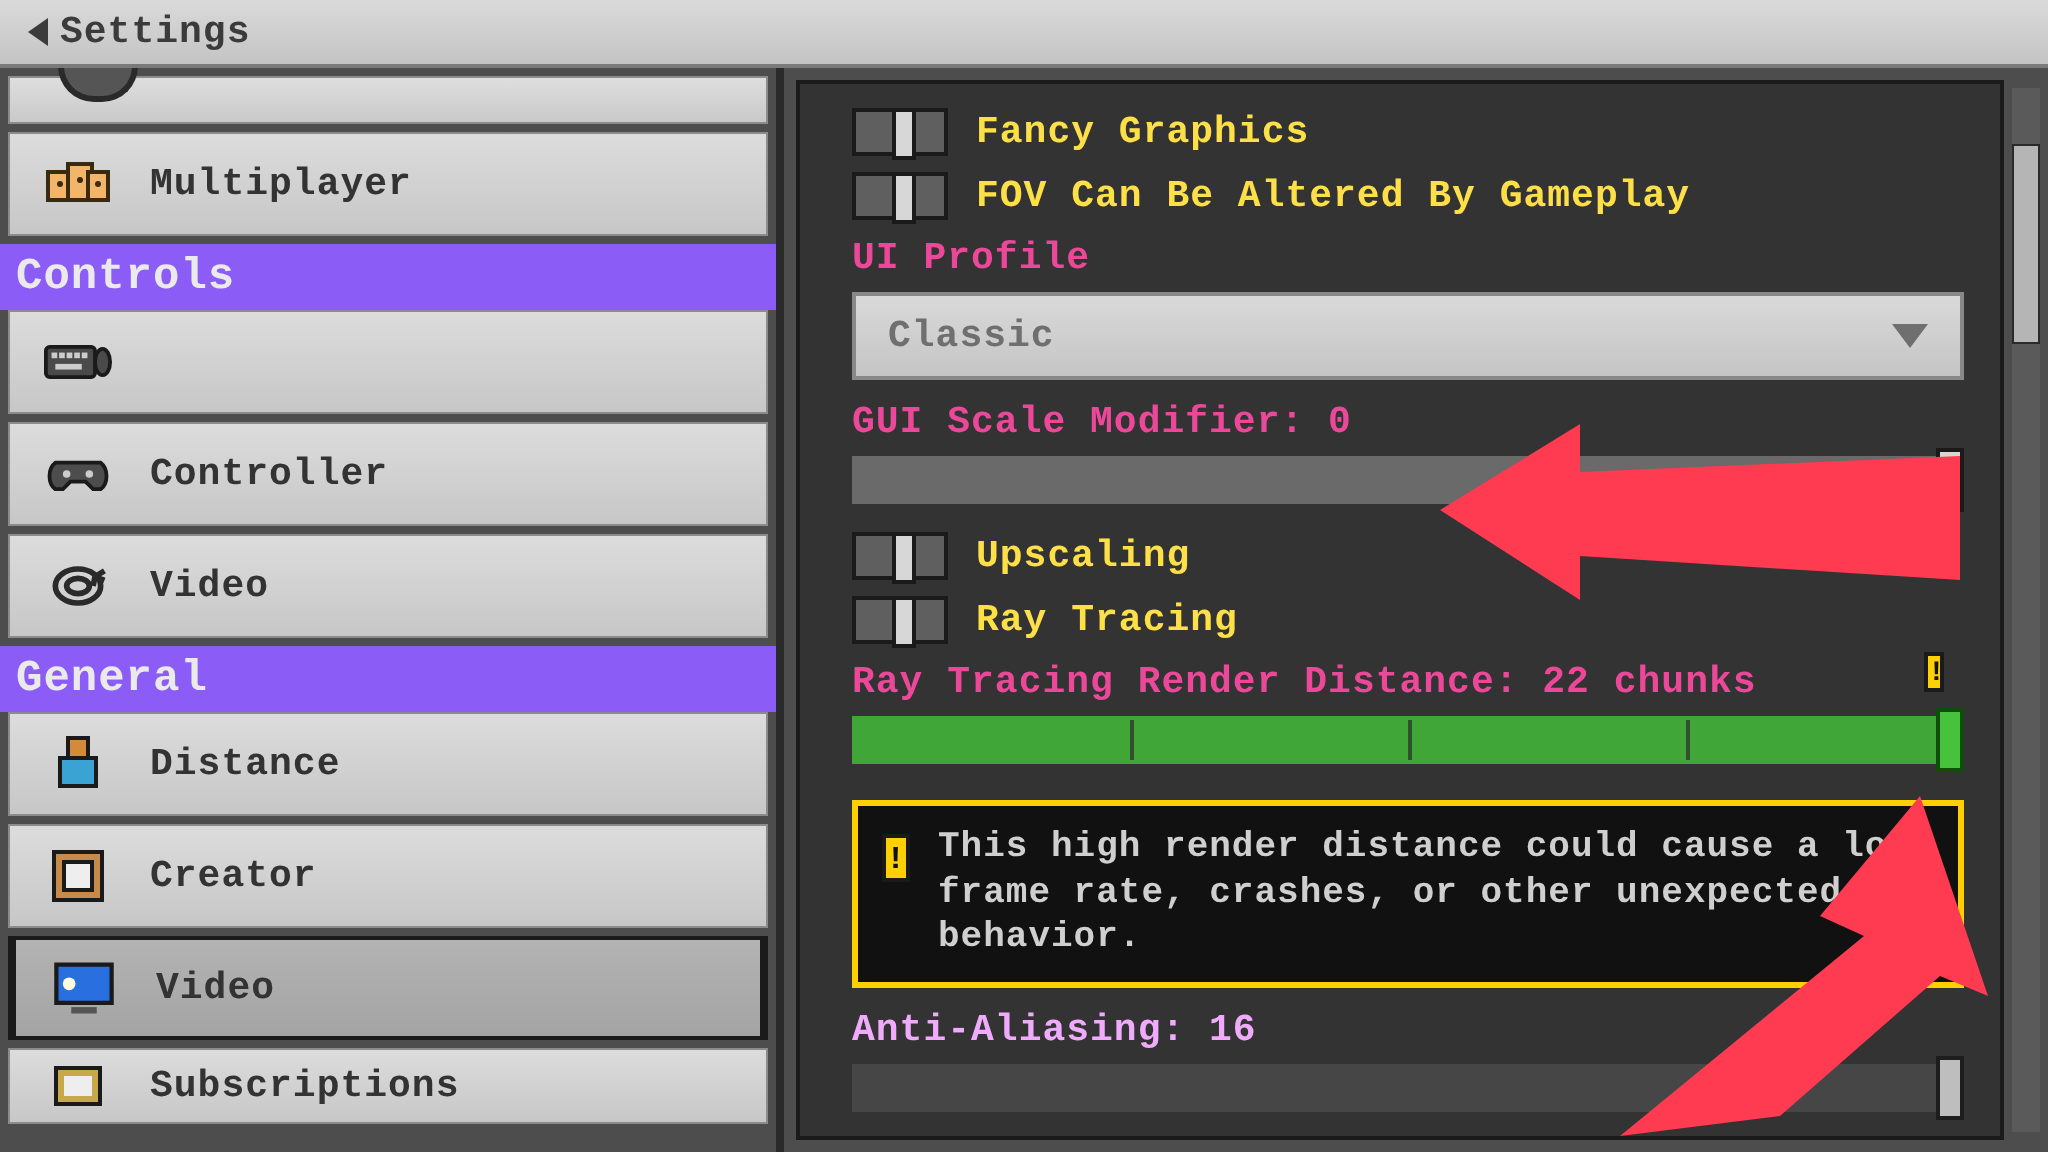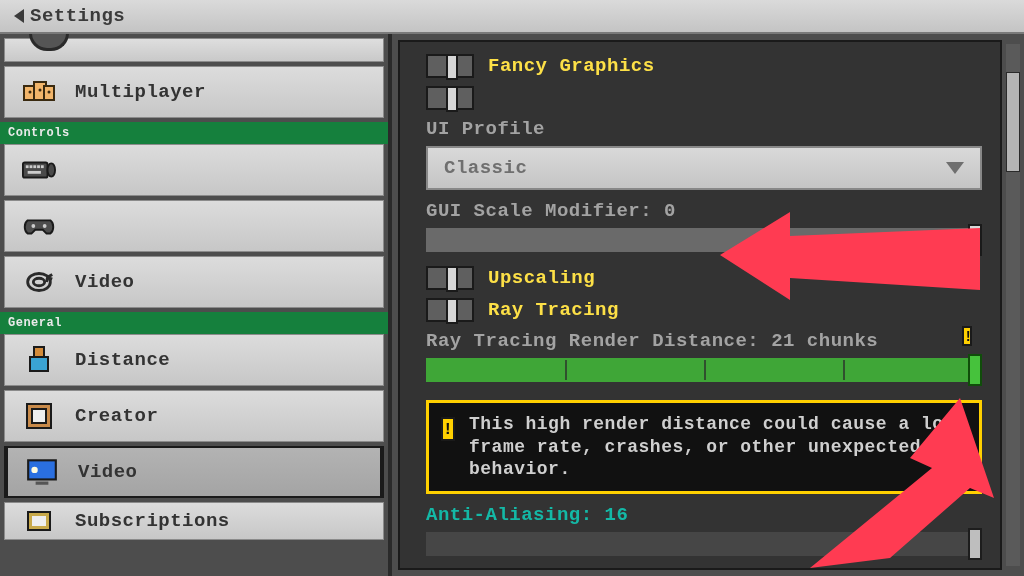--- a/index.html
+++ b/index.html
@@ -49,24 +49,24 @@
 
   
   .sidebar {
     position: absolute;
     top: 34px; left: 0;
     width: 388px; height: 542px;
     background: #4d4d4d;
     overflow: hidden;
   }
   .section-header {
-    background: #15803d;
+    background: #8b5cf6;
     color: #eaeaea;
     padding: 4px 8px;
-    font-size: 12px;
+    font-size: 22px;
   }
   .side-row {
     height: 52px;
     margin: 0 4px 4px 4px;
     background: linear-gradient(#dcdcdc, #c7c7c7);
     border: 1px solid #8b8b8b;
     display: flex;
     align-items: center;
     color: #333;
     padding-left: 16px;
@@ -156,21 +156,21 @@
     top: -2px; left: 18px;
     width: 12px; height: 26px;
     background: #d7d7d7;
     border: 2px solid #1a1a1a;
   }
 
   .label-text { color: #fde047; }
 
   .section-label {
     margin: 6px 0 6px 0;
-    color: #a3a3a3;
+    color: #ec4899;
   }
 
   .dropdown {
     height: 44px;
     background: linear-gradient(#d9d9d9, #c5c5c5);
     border: 2px solid #888;
     display: flex;
     align-items: center;
     justify-content: space-between;
     padding: 16px 16px;
@@ -237,21 +237,21 @@
   }
   .warning-box .bang {
     position: absolute;
     left: 12px; top: 14px;
     width: 14px; height: 24px;
     background: #ffd000;
     border: 2px solid #1a1a1a;
     color:#111; text-align:center; line-height:22px; font-size:16px;
   }
 
-  .aa-label { color: #14b8a6; margin-top: 0; }
+  .aa-label { color: #f0abfc; margin-top: 0; }
 
   
   .arrow1 {
     position: absolute;
     top: 200px; left: 720px;
     width: 260px; height: 120px;
     pointer-events: none;
   }
   .arrow2 {
     position: absolute;
@@ -310,20 +310,21 @@
   </div>
 
   <div class="side-row">
     <span class="side-icon icon-controller">
       <svg viewBox="0 0 36 24">
           <path d="M6 6 h24 a6 8 0 0 1 0 14 h-4 l-4 -4 h-8 l-4 4 h-4 a6 8 0 0 1 0 -14 z" fill="#4d4d4d" stroke="#1a1a1a" stroke-width="2"></path>
           <circle cx="12" cy="12" r="2" fill="#ccc"></circle>
           <circle cx="24" cy="12" r="2" fill="#ccc"></circle>
         </svg>
     </span>
+    <span>Controller</span>
   </div>
 
   <div class="side-row">
     <span class="side-icon icon-touch">
       <svg viewBox="0 0 36 28">
           <ellipse cx="18" cy="14" rx="12" ry="9" fill="none" stroke="#2a2a2a" stroke-width="3"></ellipse>
           <ellipse cx="18" cy="14" rx="6" ry="4" fill="none" stroke="#2a2a2a" stroke-width="3"></ellipse>
           <path d="M27 9 l5 -3 m-5 3 l-1 5 m1 -5 l5 2" stroke="#2a2a2a" stroke-width="3" fill="none"></path>
         </svg>
     </span>
@@ -386,20 +387,21 @@
       <div class="toggle">
           <div class="knob"></div>
         </div>
       <span class="label-text">Fancy Graphics</span>
     </div>
 
     <div class="toggle-row">
       <div class="toggle">
           <div class="knob"></div>
         </div>
+      <span class="label-text">FOV Can Be Altered By Gameplay</span>
     </div>
 
     <div class="section-label">UI Profile</div>
     <div class="dropdown">
       <span>Classic</span>
       <span class="chev-down"></span>
     </div>
 
     <div class="section-label">GUI Scale Modifier: 0</div>
     <div class="slider">
@@ -413,21 +415,21 @@
       <span class="label-text">Upscaling</span>
     </div>
 
     <div class="toggle-row">
       <div class="toggle">
           <div class="knob"></div>
         </div>
       <span class="label-text">Ray Tracing</span>
     </div>
 
-    <div class="section-label">Ray Tracing Render Distance: 21 chunks</div>
+    <div class="section-label">Ray Tracing Render Distance: 22 chunks</div>
     <div class="warn-row">
       <div class="warn-badge"></div>
       <div class="slider green">
         <div class="fill"></div>
         <div class="ticks">
           <div class="t" style="left:25%"></div>
           <div class="t" style="left:50%"></div>
           <div class="t" style="left:75%"></div>
         </div>
         <div class="handle" style="left: calc(100% - 14px);"></div>

